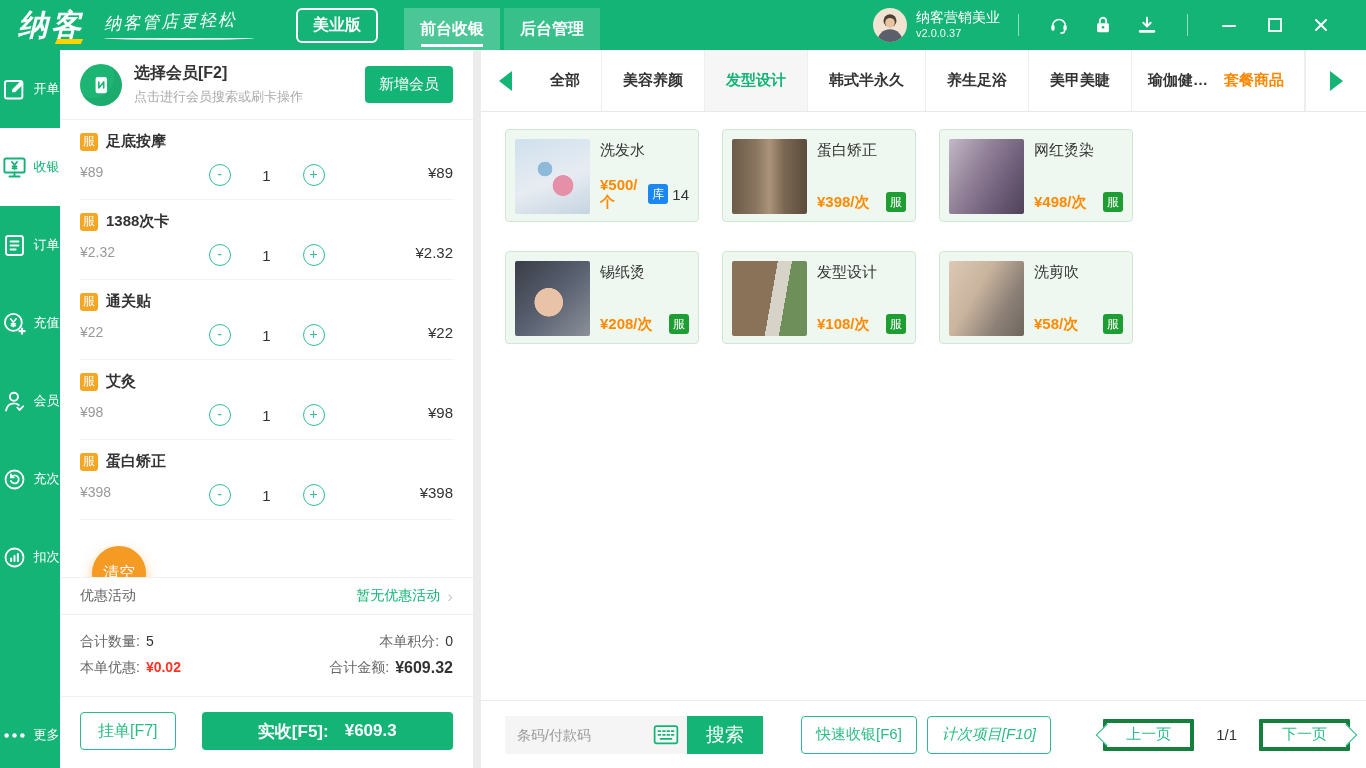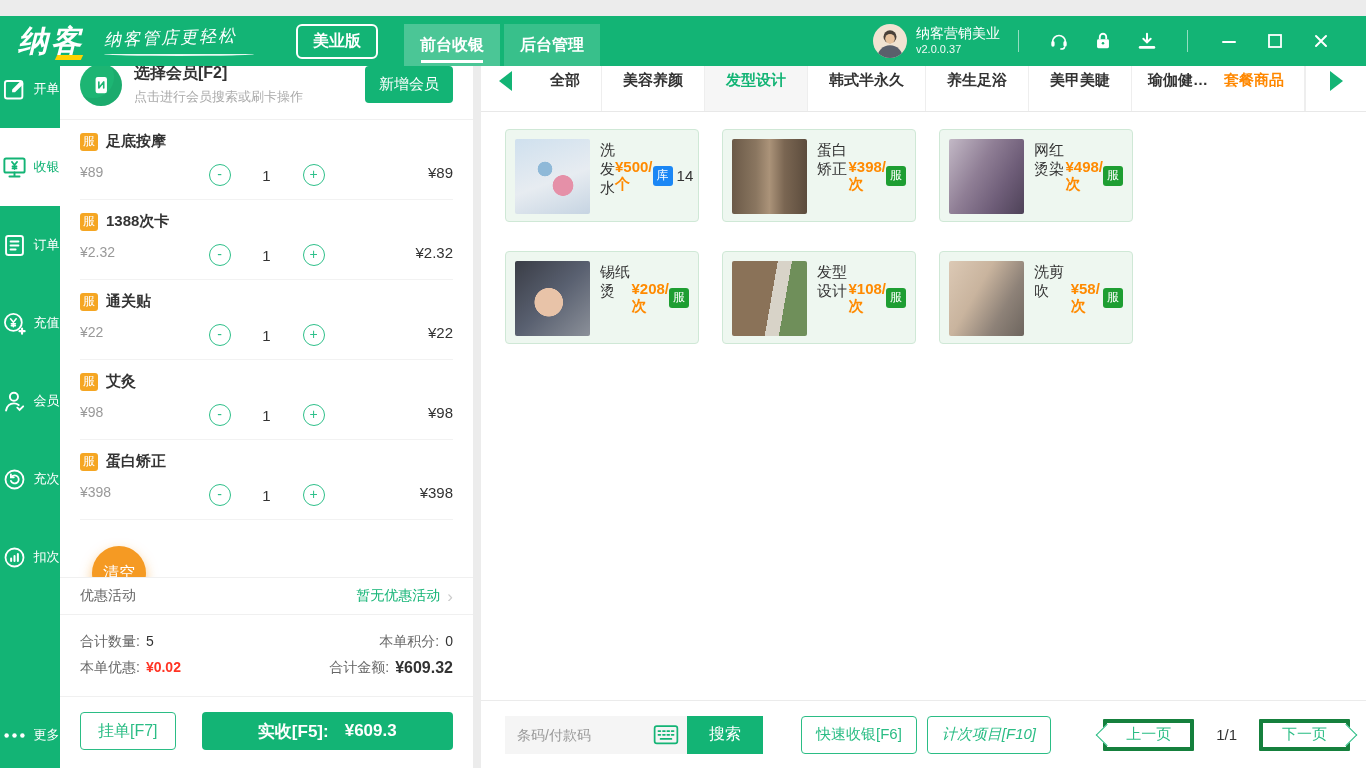--- a/index.html
+++ b/index.html
@@ -2,21 +2,21 @@
 <html><head>
 <meta charset="utf-8">
 <style>
   * { margin:0; padding:0; box-sizing:border-box; }
   html,body { width:1366px; height:768px; overflow:hidden; }
   body { font-family:"Liberation Sans", sans-serif; background:#ececec; position:relative; }
   button { font-family:inherit; cursor:pointer; }
   svg { display:block; }
 
   
-  .topbar { position:absolute; top:16px; left:0; width:1366px; height:50px; background:#13b475; display:flex; align-items:center; z-index:10; }
+  .topbar { position:absolute; top:0; left:0; width:1366px; height:50px; background:#13b475; display:flex; align-items:center; z-index:10; }
   .logo-wrap { margin-left:18px; position:relative; display:flex; align-items:flex-end; }
   .logo-text { color:#fff; font-size:30px; font-weight:bold; font-style:italic; letter-spacing:3px; line-height:1; position:relative; }
   .logo-text::after { content:""; position:absolute; right:2px; bottom:-4px; width:26px; height:5px; background:#ffd200; transform:skewX(-25deg); }
   .slogan-wrap { margin-left:20px; color:#fff; }
   .slogan { font-family:"DejaVu Serif", serif; font-style:italic; font-size:17px; letter-spacing:2px; transform:rotate(-2deg); }
   .slogan-line { margin-top:3px; height:4px; border-bottom:2px solid rgba(255,255,255,.9); border-radius:50%; width:150px; }
   .edition-btn { margin-left:42px; background:transparent; border:2px solid #fff; border-radius:6px; color:#fff; font-size:16px; font-weight:bold; padding:5px 15px; }
   .nav-tabs { margin-left:26px; align-self:flex-end; display:flex; height:42px; gap:4px; }
   .nav-tab { width:96px; display:flex; align-items:center; justify-content:center; background:rgba(255,255,255,.16); color:#fff; font-size:16px; font-weight:bold; position:relative; cursor:pointer; }
   .nav-tab.active { background:rgba(255,255,255,.24); }
@@ -93,36 +93,36 @@
 
   .grid { padding:17px 24px; display:flex; flex-wrap:wrap; gap:29px 23px; }
   .card { width:194px; height:93px; background:#eef7f0; border:1px solid #cfe8d6; border-radius:4px; padding:9px; display:flex; gap:10px; cursor:pointer; }
   .pimg { width:75px; height:75px; border-radius:2px; flex:none; }
   .img-0 { background:radial-gradient(circle at 64% 62%, #e590a8 0 15%, transparent 16%), radial-gradient(circle at 40% 40%, #8fb9d8 0 11%, transparent 12%), linear-gradient(160deg,#cfe0ee 0%,#e7ecf1 55%,#c6d4e2 100%); }
   .img-1 { background:linear-gradient(90deg,#6b5a48,#8a7660 32%,#ab9379 50%,#7a6652 70%,#5c4c3d); }
   .img-2 { background:linear-gradient(120deg,#c3b9c6,#8f7e95 40%,#6e5d78 70%,#4e4258); }
   .img-3 { background:radial-gradient(circle at 45% 55%, #e8c3a8 0 24%, transparent 25%), linear-gradient(135deg,#3a3d46,#596070 50%,#8b9099); }
   .img-4 { background:linear-gradient(100deg,#8a7258 0 52%, #d8d3c8 52% 68%, #6f8f5a 68%); }
   .img-5 { background:linear-gradient(120deg,#dcc9b5,#c9b49e 38%,#8e8278 70%,#6d655e); }
-  .pinfo { flex:1; min-width:0; display:flex; flex-direction:row; justify-content:space-between; }
+  .pinfo { flex:1; min-width:0; display:flex; flex-direction:column; justify-content:space-between; }
   .pname { font-size:15px; color:#333; margin-top:2px; }
   .pbottom { display:flex; align-items:center; }
   .pprice { color:#ff8a00; font-size:15px; font-weight:bold; flex:1; }
   .sbadge { width:20px; height:20px; border-radius:3px; color:#fff; font-size:12px; display:flex; align-items:center; justify-content:center; flex:none; }
   .sbadge.stock { background:#1b87f5; }
   .sbadge.serv { background:#1e9e32; }
   .stock-num { font-size:15px; color:#333; margin-left:4px; }
 
   .rfooter { position:absolute; left:0; bottom:0; width:885px; height:68px; background:#fff; border-top:1px solid #ebebeb; display:flex; align-items:center; padding-left:24px; }
   .scan-group { display:flex; height:38px; }
   .scan-box { position:relative; width:182px; }
   .scan-input { width:182px; height:38px; background:#f5f5f5; border:none; outline:none; padding:0 42px 0 12px; font-size:14px; color:#333; }
   .scan-input::placeholder { color:#999; }
   .kbd-icon { position:absolute; right:8px; top:8px; width:26px; height:22px; color:#13b475; cursor:pointer; }
-  .search-btn { width:76px; height:38px; background:#13b475; border:none; color:#fff; font-size:16px; }
+  .search-btn { width:76px; height:38px; background:#13b475; border:none; color:#fff; font-size:19px; }
   .fbtn { height:38px; border:1px solid #2bbd85; background:#fff; color:#2bbd85; border-radius:4px; font-size:15px; padding:0 14px; }
   .fbtn.first { margin-left:38px; }
   .fbtn + .fbtn { margin-left:10px;font-style:italic; }
   .pager { margin-left:auto; display:flex; align-items:center; gap:22px; padding-right:16px; }
   .pg { position:relative; height:32px; border:4px solid #15803d; background:#fff; color:#2bbd85; font-size:15px; padding:0 19px; display:flex; align-items:center; border-radius:1px; }
   .pg-prev::before { content:""; position:absolute; left:-8px; top:50%; width:15px; height:15px; background:#fff; border-left:1px solid #2bbd85; border-bottom:1px solid #2bbd85; transform:translateY(-50%) rotate(45deg); }
   .pg-next::after { content:""; position:absolute; right:-8px; top:50%; width:15px; height:15px; background:#fff; border-right:1px solid #2bbd85; border-top:1px solid #2bbd85; transform:translateY(-50%) rotate(45deg); }
   .page-ind { font-size:15px; color:#333; }
 </style>
 </head>

